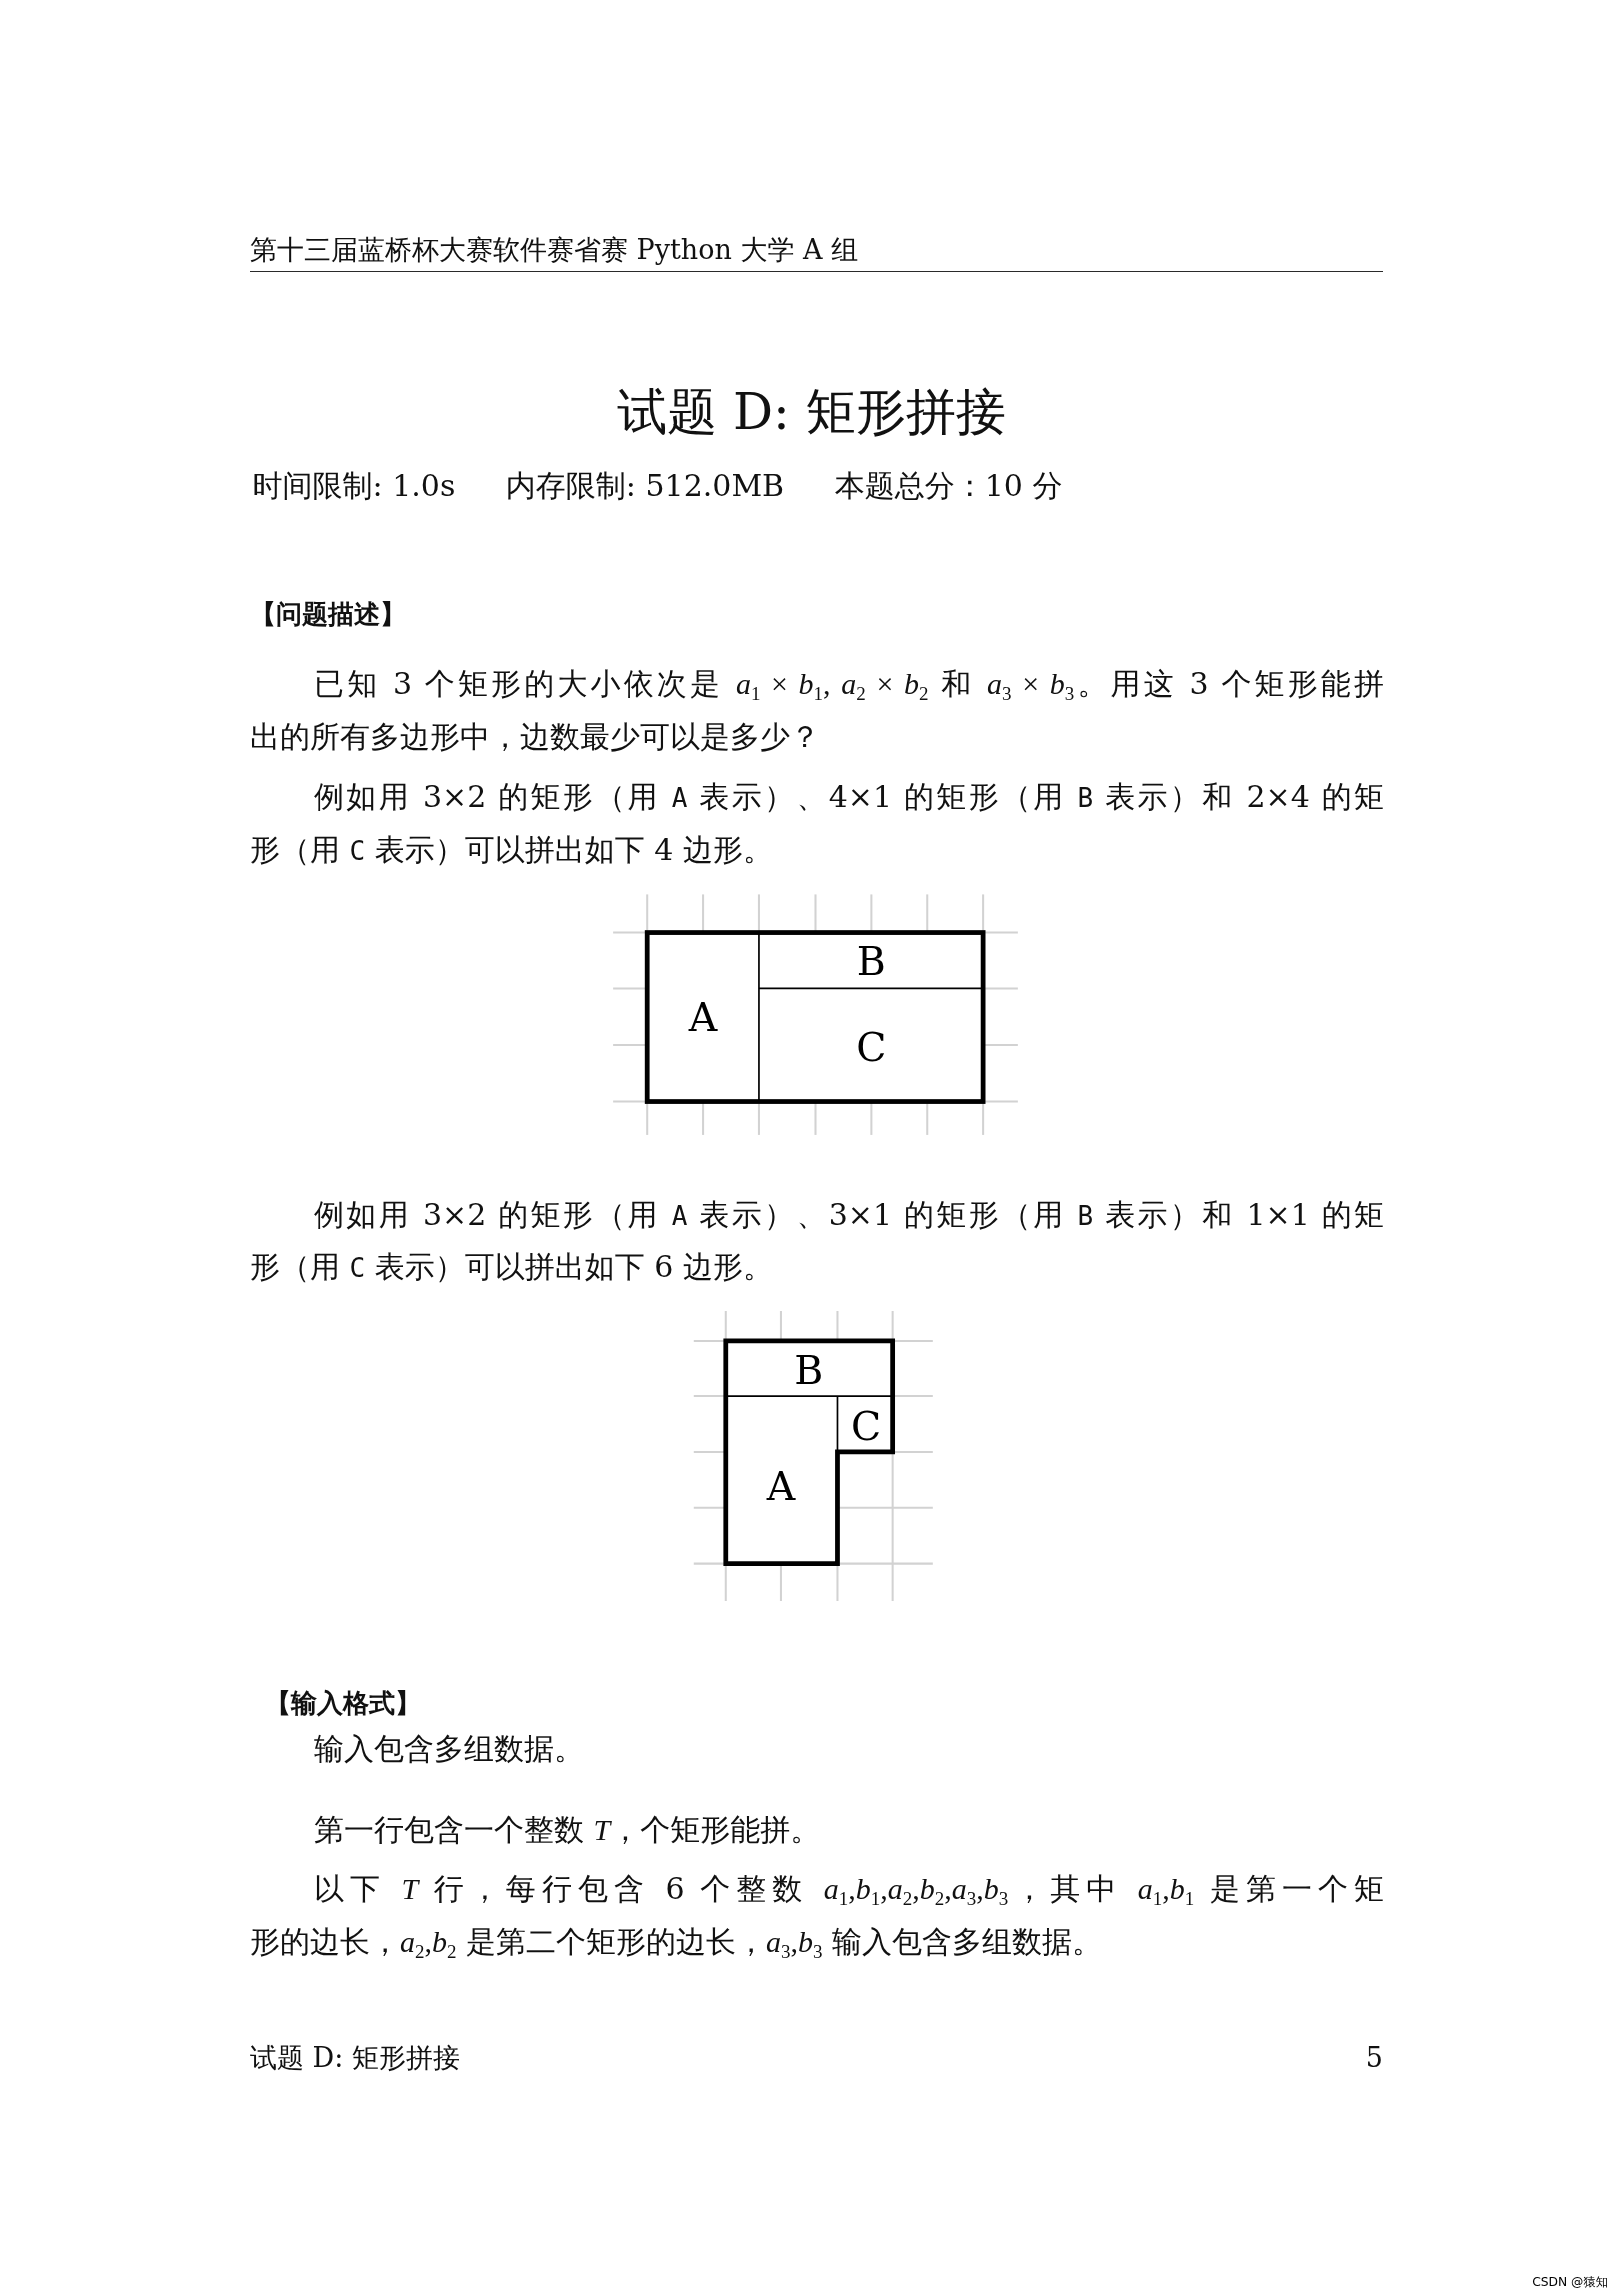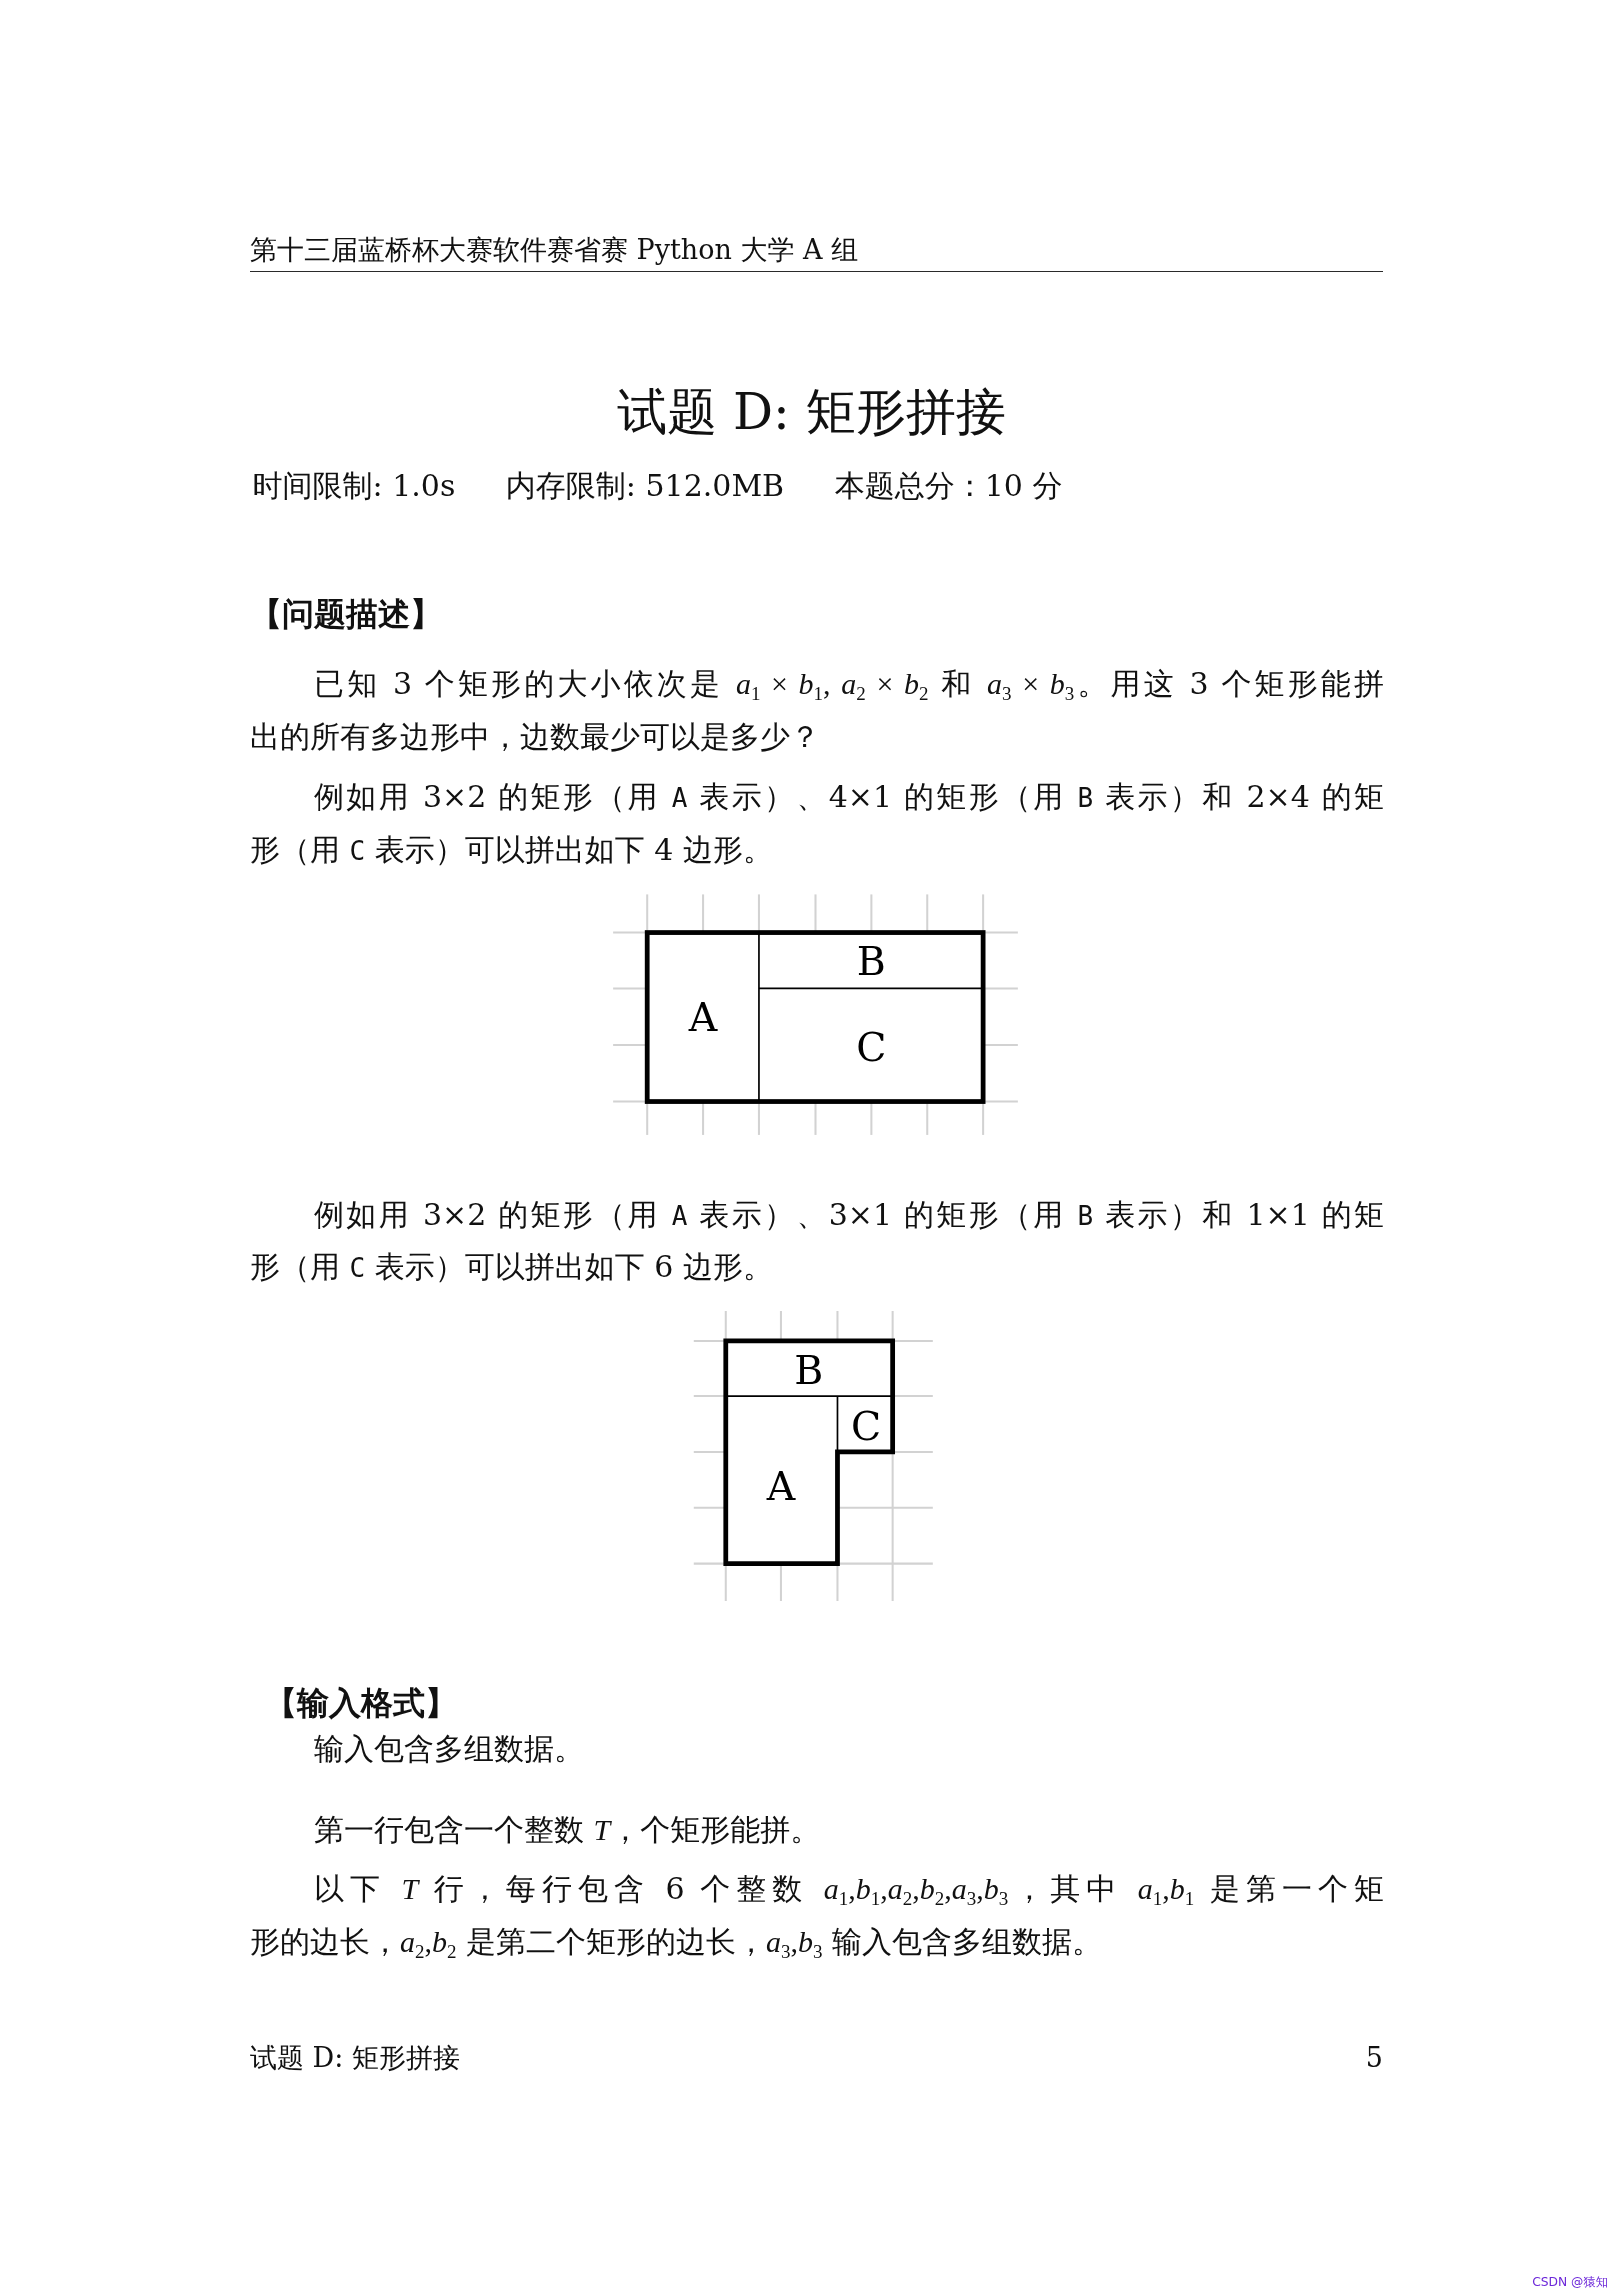--- a/index.html
+++ b/index.html
@@ -21,40 +21,40 @@
     font-size: 50px; line-height: 61px; font-weight: 500; white-space: nowrap;
   }
   .title .latin { font-family: "DejaVu Serif", "Liberation Serif", serif; }
   .limits {
     left: 0; width: 1315px; top: 467px; text-align: center;
     font-size: 30px; line-height: 38px; white-space: nowrap;
   }
   .limits span.gap { display: inline-block; width: 41px; }
   .section-heading {
     left: 250px; font-family: "DejaVu Sans", "Liberation Sans", sans-serif;
-    font-size: 32px; line-height: 44px; font-weight: bold; white-space: nowrap;
+    font-size: 26px; line-height: 44px; font-weight: bold; white-space: nowrap;
   }
   .para-line {
     left: 250px; width: 1133px; font-size: 30px; line-height: 41px; white-space: nowrap;
   }
   .para-line.indent { left: 314px; width: 1070px; }
   .para-line.justify { text-align: justify; text-align-last: justify; white-space: normal; }
   .mono { font-family: "DejaVu Sans Mono", "Liberation Mono", monospace; font-size: 26px; }
   .math { font-style: italic; font-family: Liberation Serif, serif; }
   .math sub { font-style: normal; font-size: 19px; vertical-align: -5.5px; line-height: 0; }
   .figure { }
   .footer-left {
     left: 250px; top: 2041px; font-size: 27px; line-height: 34px; white-space: nowrap;
   }
   .footer-page {
     left: 1350px; width: 33px; top: 2041px; font-size: 27px; line-height: 34px; text-align: right;
   }
   .watermark {
     right: 15px; top: 2274px; font-family: "DejaVu Sans", "Liberation Sans", sans-serif;
-    font-size: 12.3px; color: #6d28d9; white-space: nowrap;
+    font-size: 12.3px; color: #000000; white-space: nowrap;
   }
   svg text { font-family: "DejaVu Serif", "Liberation Serif", serif; }
 </style>
 </head>
 <body>
 
 <div class="abs running-header">第十三届蓝桥杯大赛软件赛省赛 Python 大学 A 组</div>
 <div class="abs header-rule"></div>
 
 <div class="abs title">

